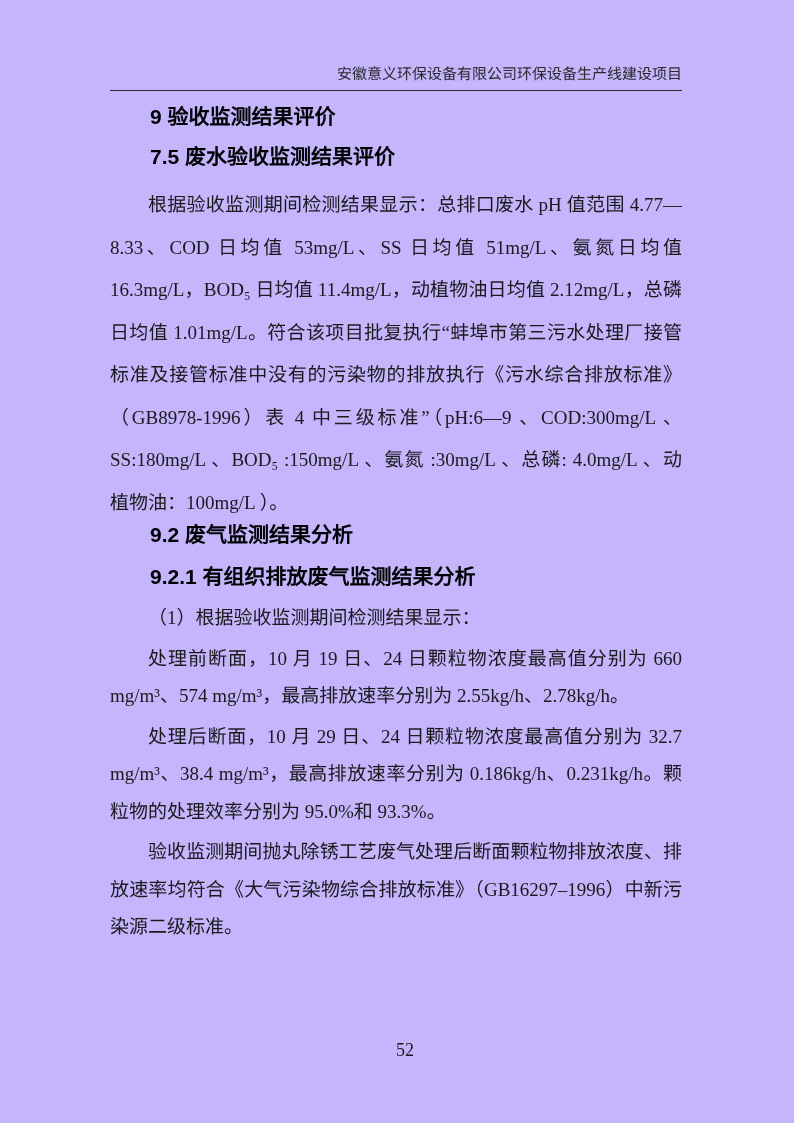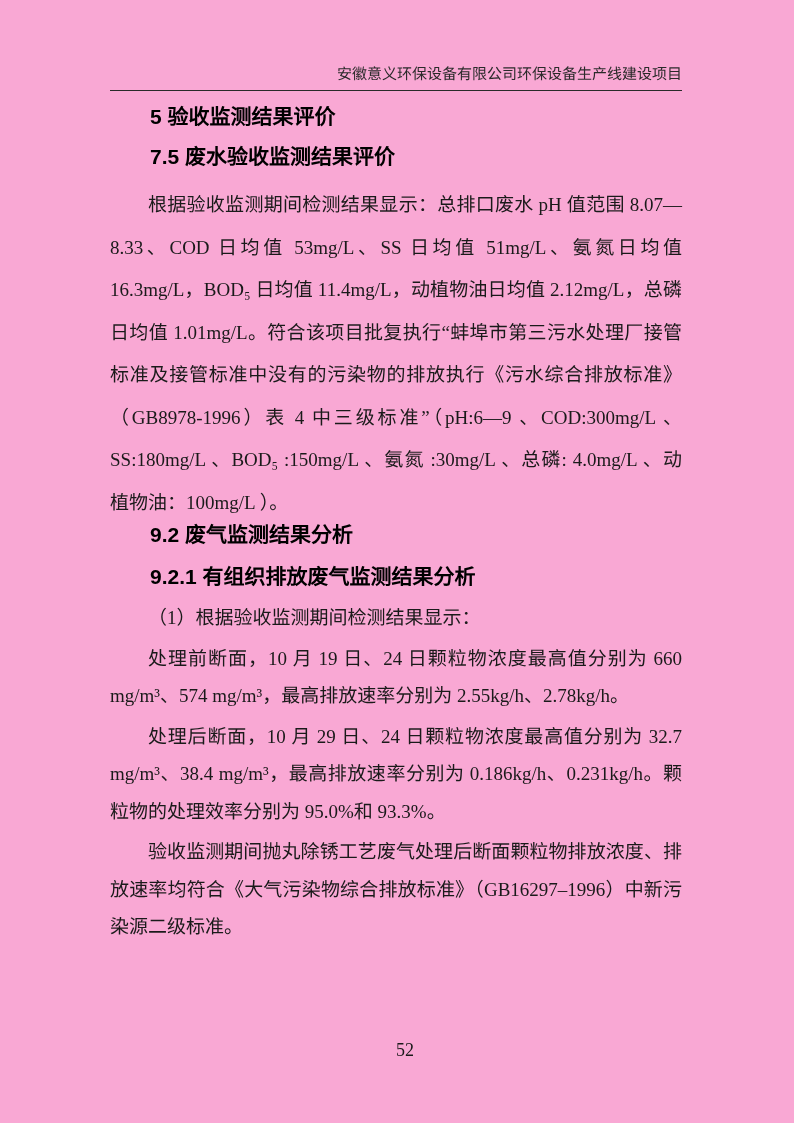--- a/index.html
+++ b/index.html
@@ -6,21 +6,21 @@
   html, body {
     margin: 0;
     padding: 0;
     background: #ffffff;
   }
   .page {
     position: relative;
     width: 794px;
     height: 1123px;
     margin: 0 auto;
-    background: #f9a8d4;
+    background: #c4b5fd;
     box-sizing: border-box;
     padding: 64px 112px 0 110px;
     font-family: "Liberation Serif", "DejaVu Serif", serif;
     color: #1a1a1a;
     overflow: hidden;
   }
   .page-header {
     text-align: right;
     font-size: 15px;
     line-height: 20px;
@@ -71,25 +71,25 @@
 <body>
 
 <div class="page">
 
   <div class="page-header">
     <span>安徽意义环保设备有限公司环保设备生产线建设项目</span>
   </div>
 
   <main>
 
-    <h1 class="chapter">5 验收监测结果评价</h1>
+    <h1 class="chapter">9 验收监测结果评价</h1>
 
     <h2 class="sec-9-1">7.5 废水验收监测结果评价</h2>
 
-    <p class="para-loose">根据验收监测期间检测结果显示：总排口废水 pH 值范围 8.07—8.33、COD 日均值 53mg/L、SS 日均值 51mg/L、氨氮日均值 16.3mg/L，BOD₅ 日均值 11.4mg/L，动植物油日均值 2.12mg/L，总磷日均值 1.01mg/L。符合该项目批复执行“蚌埠市第三污水处理厂接管标准及接管标准中没有的污染物的排放执行《污水综合排放标准》（GB8978-1996）表 4 中三级标准”（pH:6—9 、COD:300mg/L 、SS:180mg/L 、BOD₅ :150mg/L 、氨氮 :30mg/L 、总磷: 4.0mg/L 、动植物油：100mg/L ）。</p>
+    <p class="para-loose">根据验收监测期间检测结果显示：总排口废水 pH 值范围 4.77—8.33、COD 日均值 53mg/L、SS 日均值 51mg/L、氨氮日均值 16.3mg/L，BOD₅ 日均值 11.4mg/L，动植物油日均值 2.12mg/L，总磷日均值 1.01mg/L。符合该项目批复执行“蚌埠市第三污水处理厂接管标准及接管标准中没有的污染物的排放执行《污水综合排放标准》（GB8978-1996）表 4 中三级标准”（pH:6—9 、COD:300mg/L 、SS:180mg/L 、BOD₅ :150mg/L 、氨氮 :30mg/L 、总磷: 4.0mg/L 、动植物油：100mg/L ）。</p>
 
     <h2 class="sec-9-2">9.2 废气监测结果分析</h2>
 
     <h3 class="sec-9-2-1">9.2.1 有组织排放废气监测结果分析</h3>
 
     <p class="para-tight first">（1）根据验收监测期间检测结果显示：</p>
 
     <p class="para-tight">处理前断面，10 月 19 日、24 日颗粒物浓度最高值分别为 660 mg/m³、574 mg/m³，最高排放速率分别为 2.55kg/h、2.78kg/h。</p>
 
     <p class="para-tight">处理后断面，10 月 29 日、24 日颗粒物浓度最高值分别为 32.7 mg/m³、38.4 mg/m³，最高排放速率分别为 0.186kg/h、0.231kg/h。颗粒物的处理效率分别为 95.0%和 93.3%。</p>

